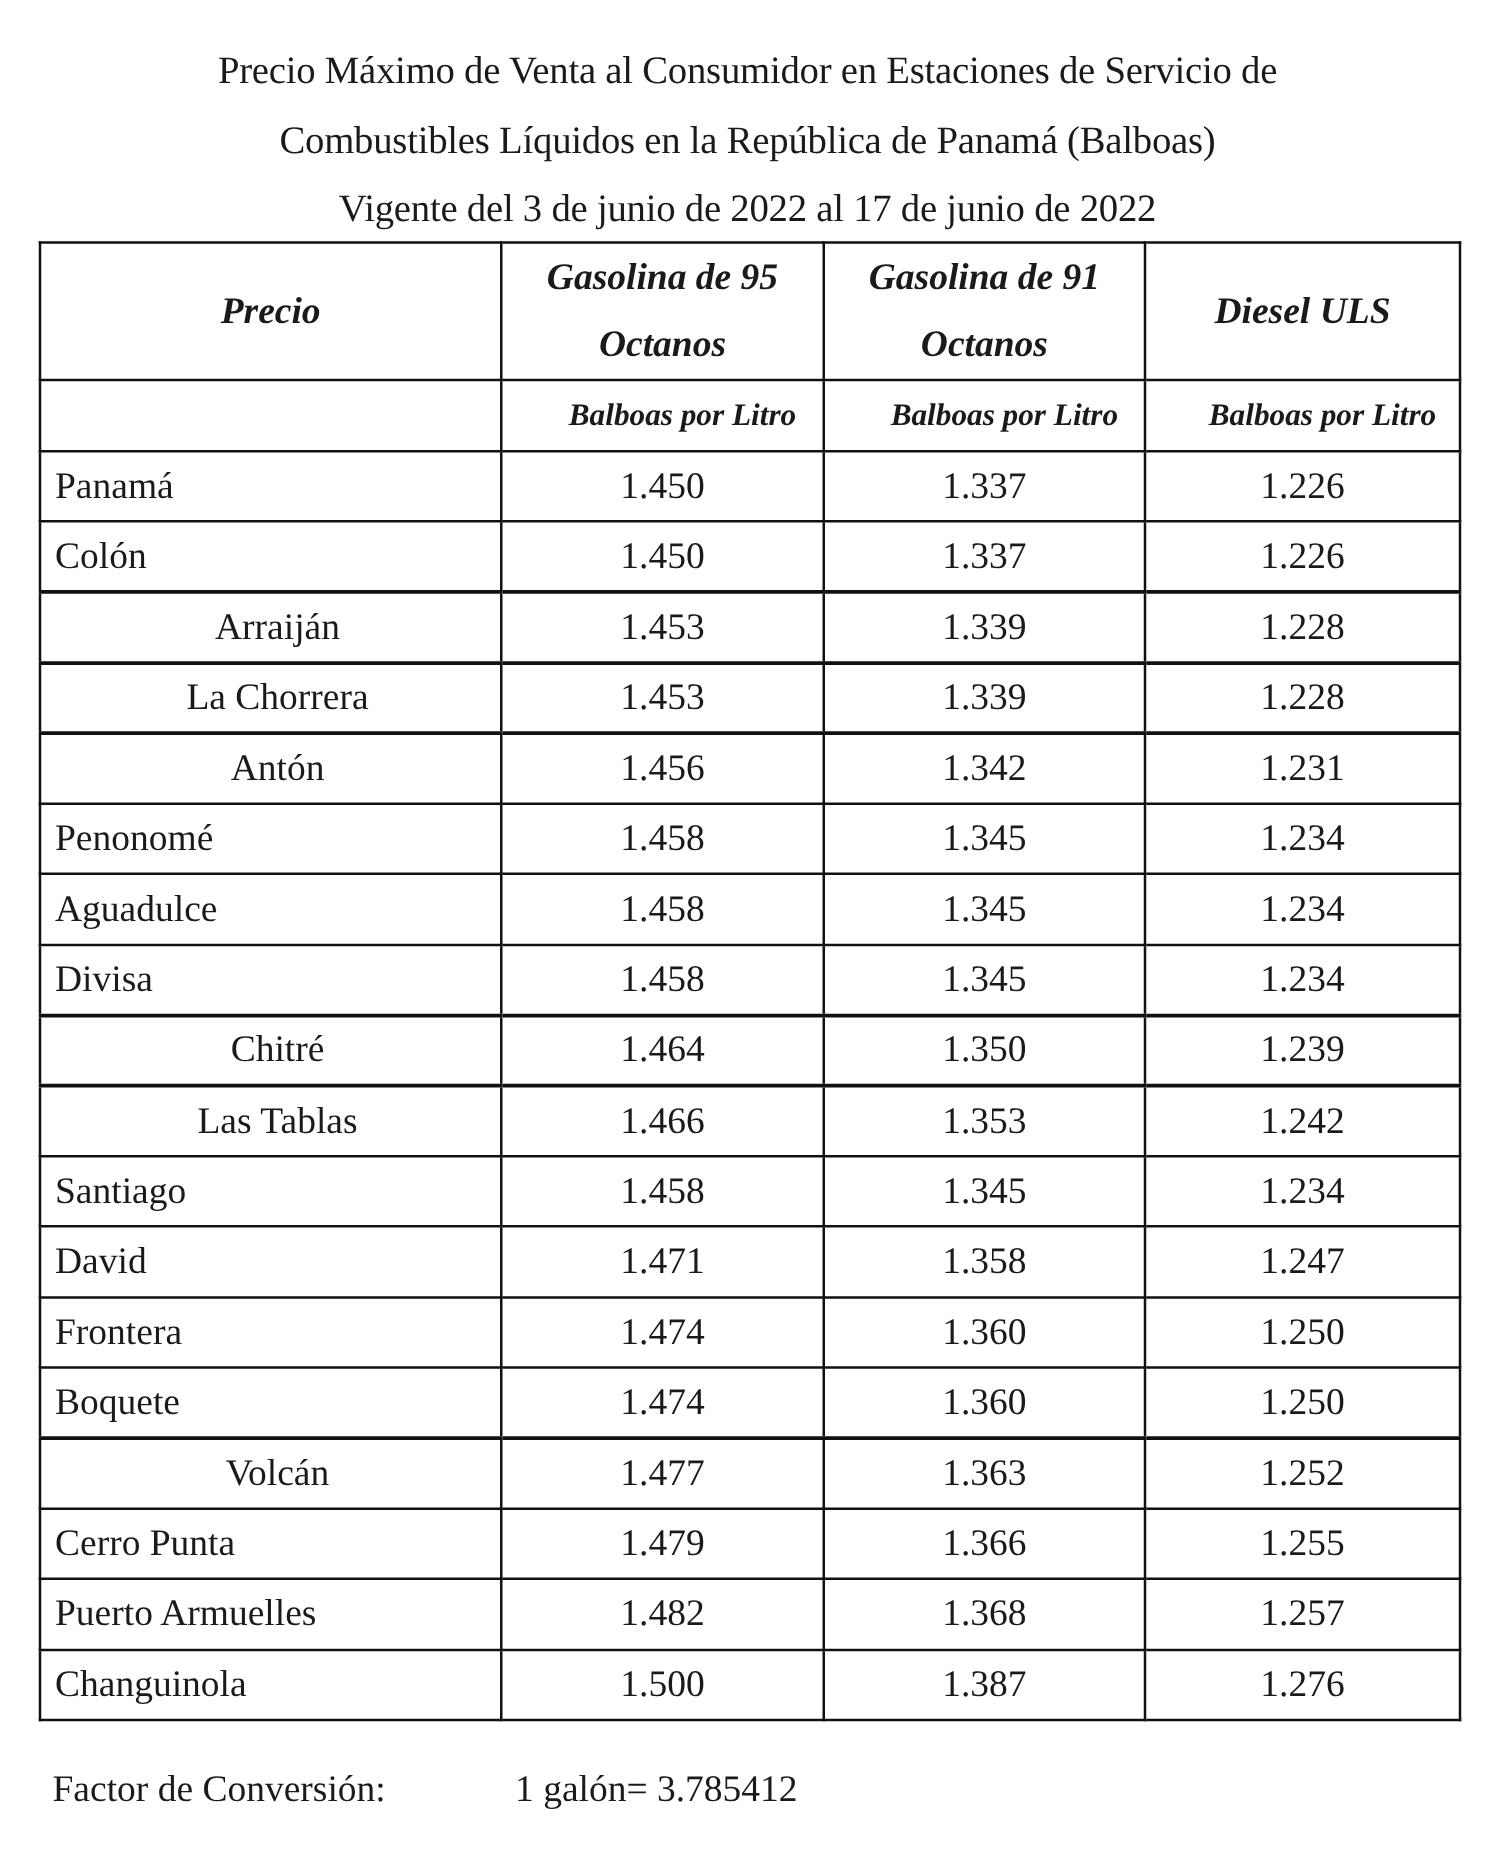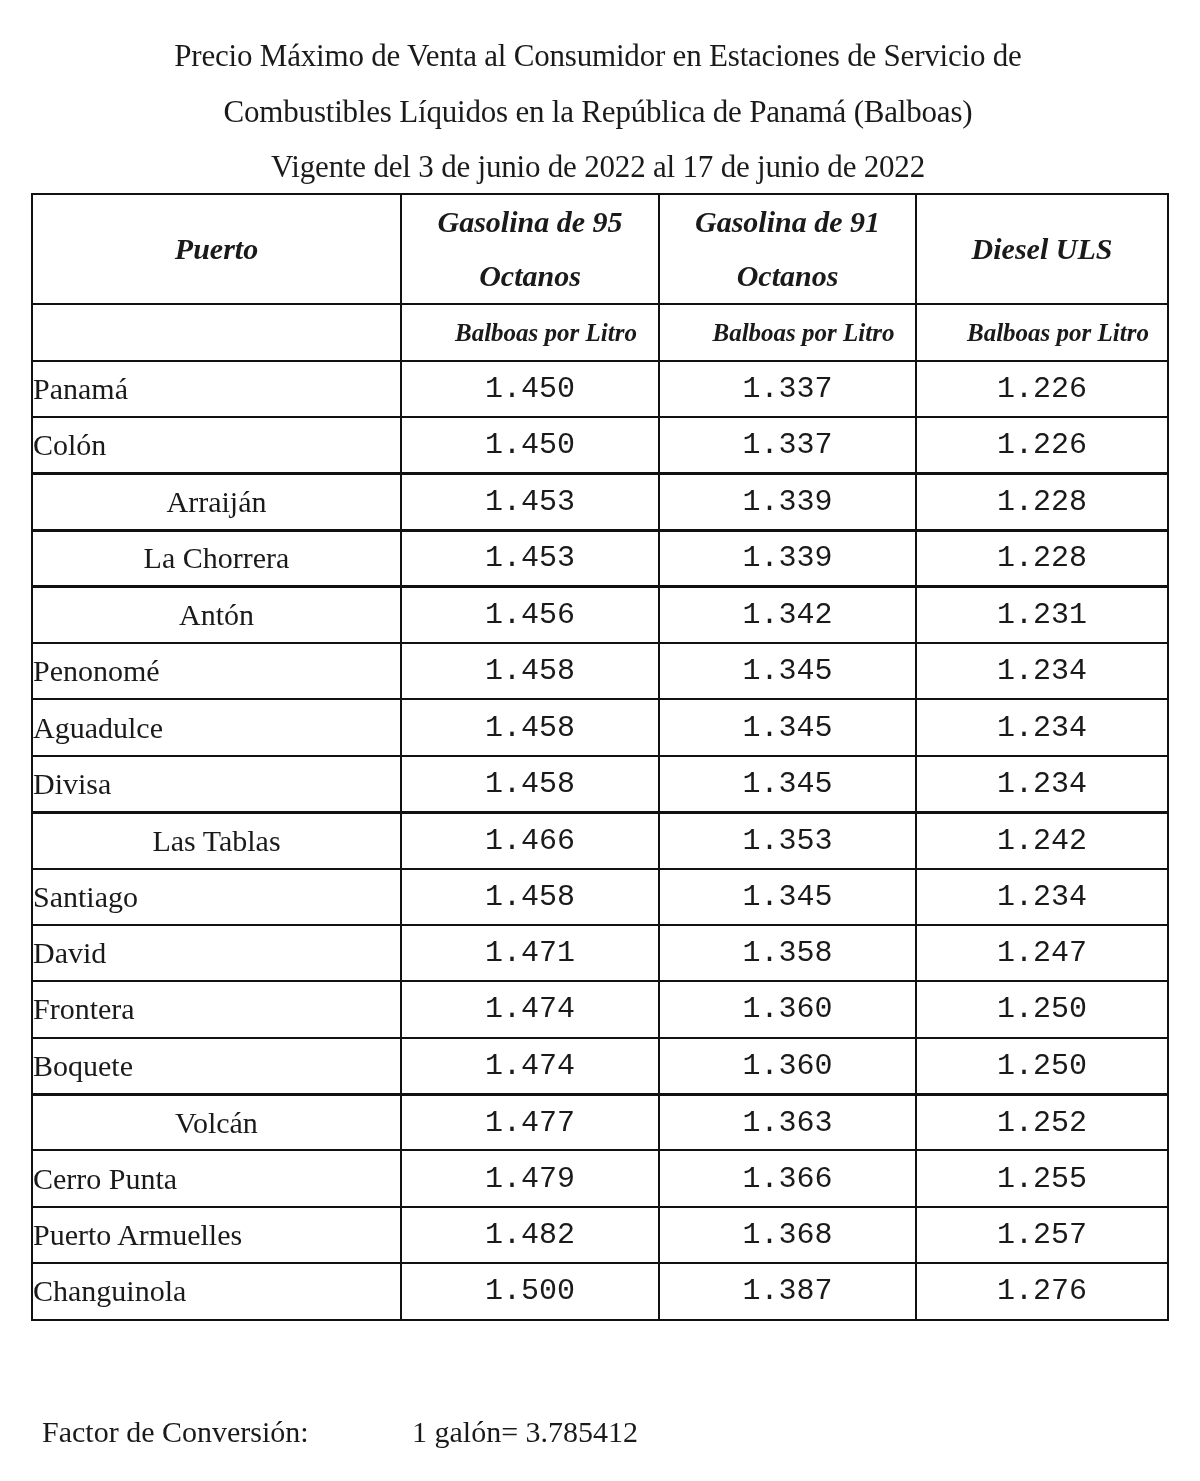--- a/index.html
+++ b/index.html
@@ -57,30 +57,30 @@
       font-style: italic;
       font-size: 25px;
       text-align: center;
       vertical-align: middle;
       white-space: nowrap;
       padding-left: 32px;
     }
     td.city {
       height: 56.4px;
       font-size: 30px;
+      padding-left: 11px;
       text-align: left;
       vertical-align: middle;
       white-space: nowrap;
     }
     td.num {
       height: 56.4px;
       font-size: 30px;
       text-align: center;
       vertical-align: middle;
-      font-family: Liberation Mono, monospace;
     }
     tr.data-row.thick td { border-top-width: 3px; text-align: center; }
     .footer {
       position: absolute;
       top: 1378px;
       left: 42px;
       font-size: 30px;
       white-space: nowrap;
       line-height: 44px;
     }
@@ -99,21 +99,21 @@
   <table class="prices">
     <colgroup>
       <col class="c-city">
         <col class="c-g95">
         <col class="c-g91">
         <col class="c-dsl">
     </colgroup>
     <thead>
       <tr>
         <th class="head">
-          <span>Puerto</span>
+          <span>Precio</span>
         </th>
         <th class="head">
           <span>Gasolina de 95</span><br>
           <span>Octanos</span>
         </th>
         <th class="head">
           <span>Gasolina de 91</span><br>
           <span>Octanos</span>
         </th>
         <th class="head">
@@ -170,20 +170,26 @@
           <td class="num">1.345</td>
           <td class="num">1.234</td>
         </tr>
         <tr class="data-row">
           <td class="city">Divisa</td>
           <td class="num">1.458</td>
           <td class="num">1.345</td>
           <td class="num">1.234</td>
         </tr>
         <tr class="data-row thick">
+          <td class="city">Chitré</td>
+          <td class="num">1.464</td>
+          <td class="num">1.350</td>
+          <td class="num">1.239</td>
+        </tr>
+        <tr class="data-row thick">
           <td class="city">Las Tablas</td>
           <td class="num">1.466</td>
           <td class="num">1.353</td>
           <td class="num">1.242</td>
         </tr>
         <tr class="data-row">
           <td class="city">Santiago</td>
           <td class="num">1.458</td>
           <td class="num">1.345</td>
           <td class="num">1.234</td>

